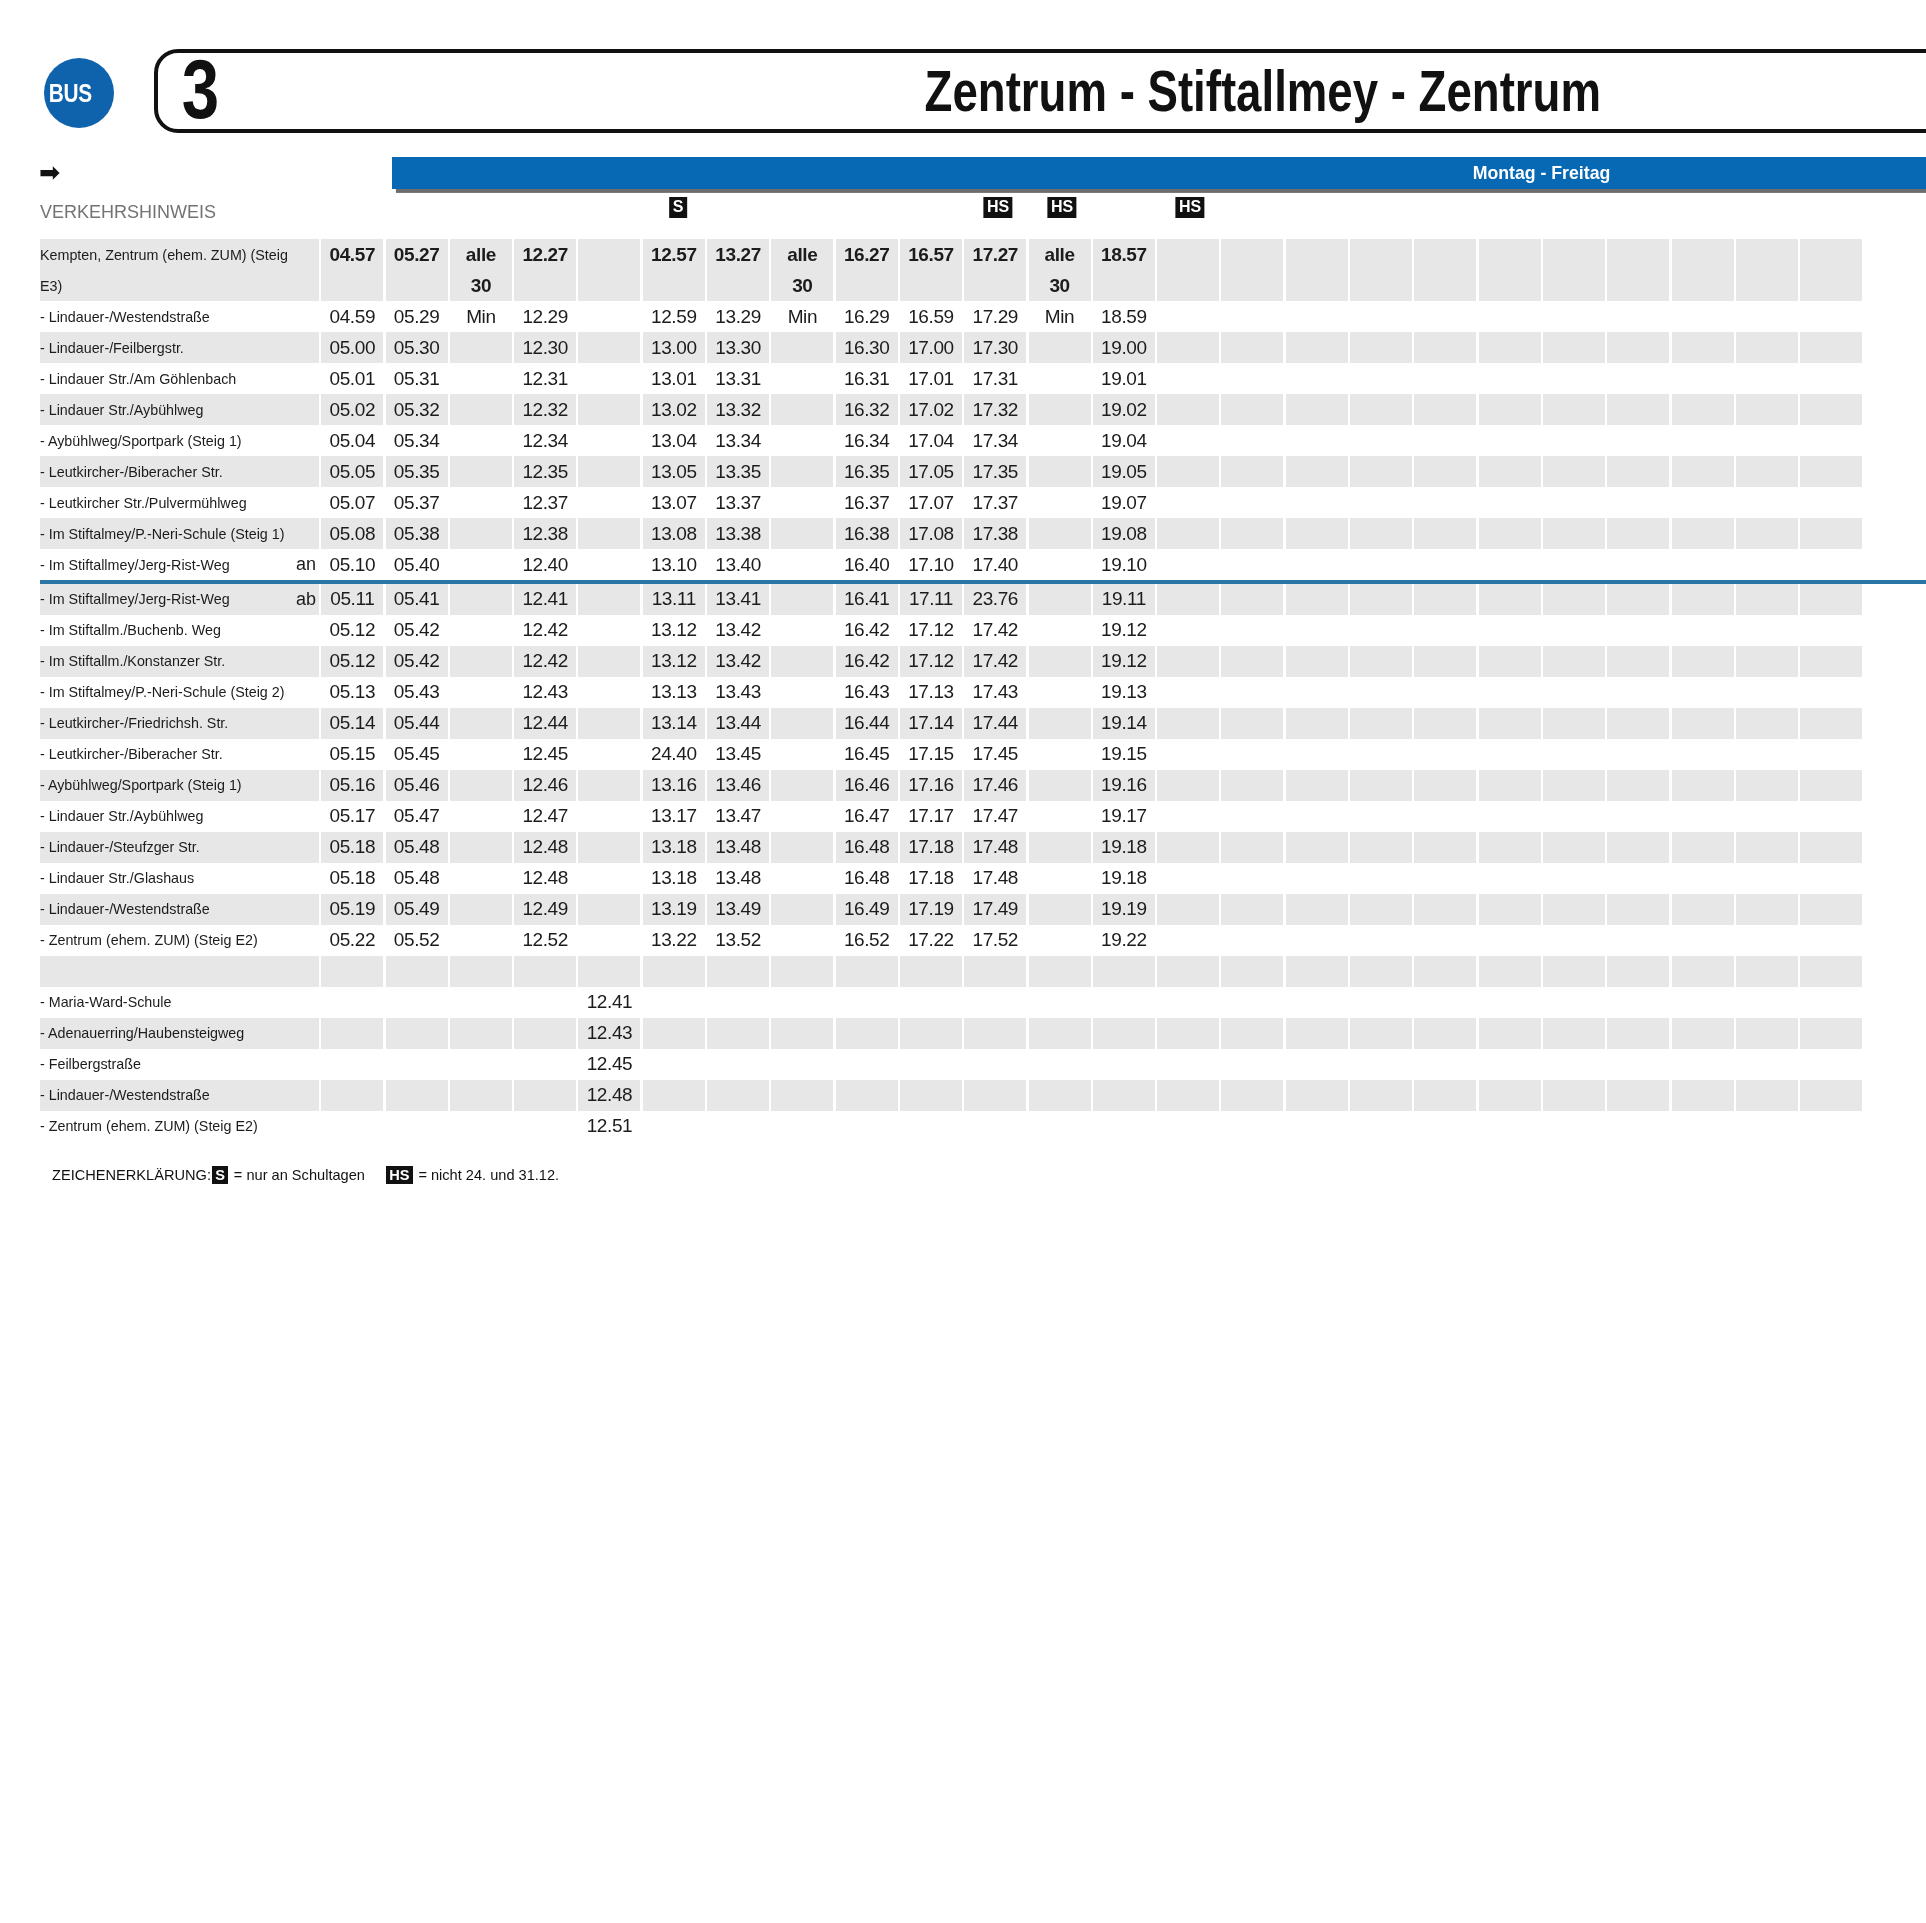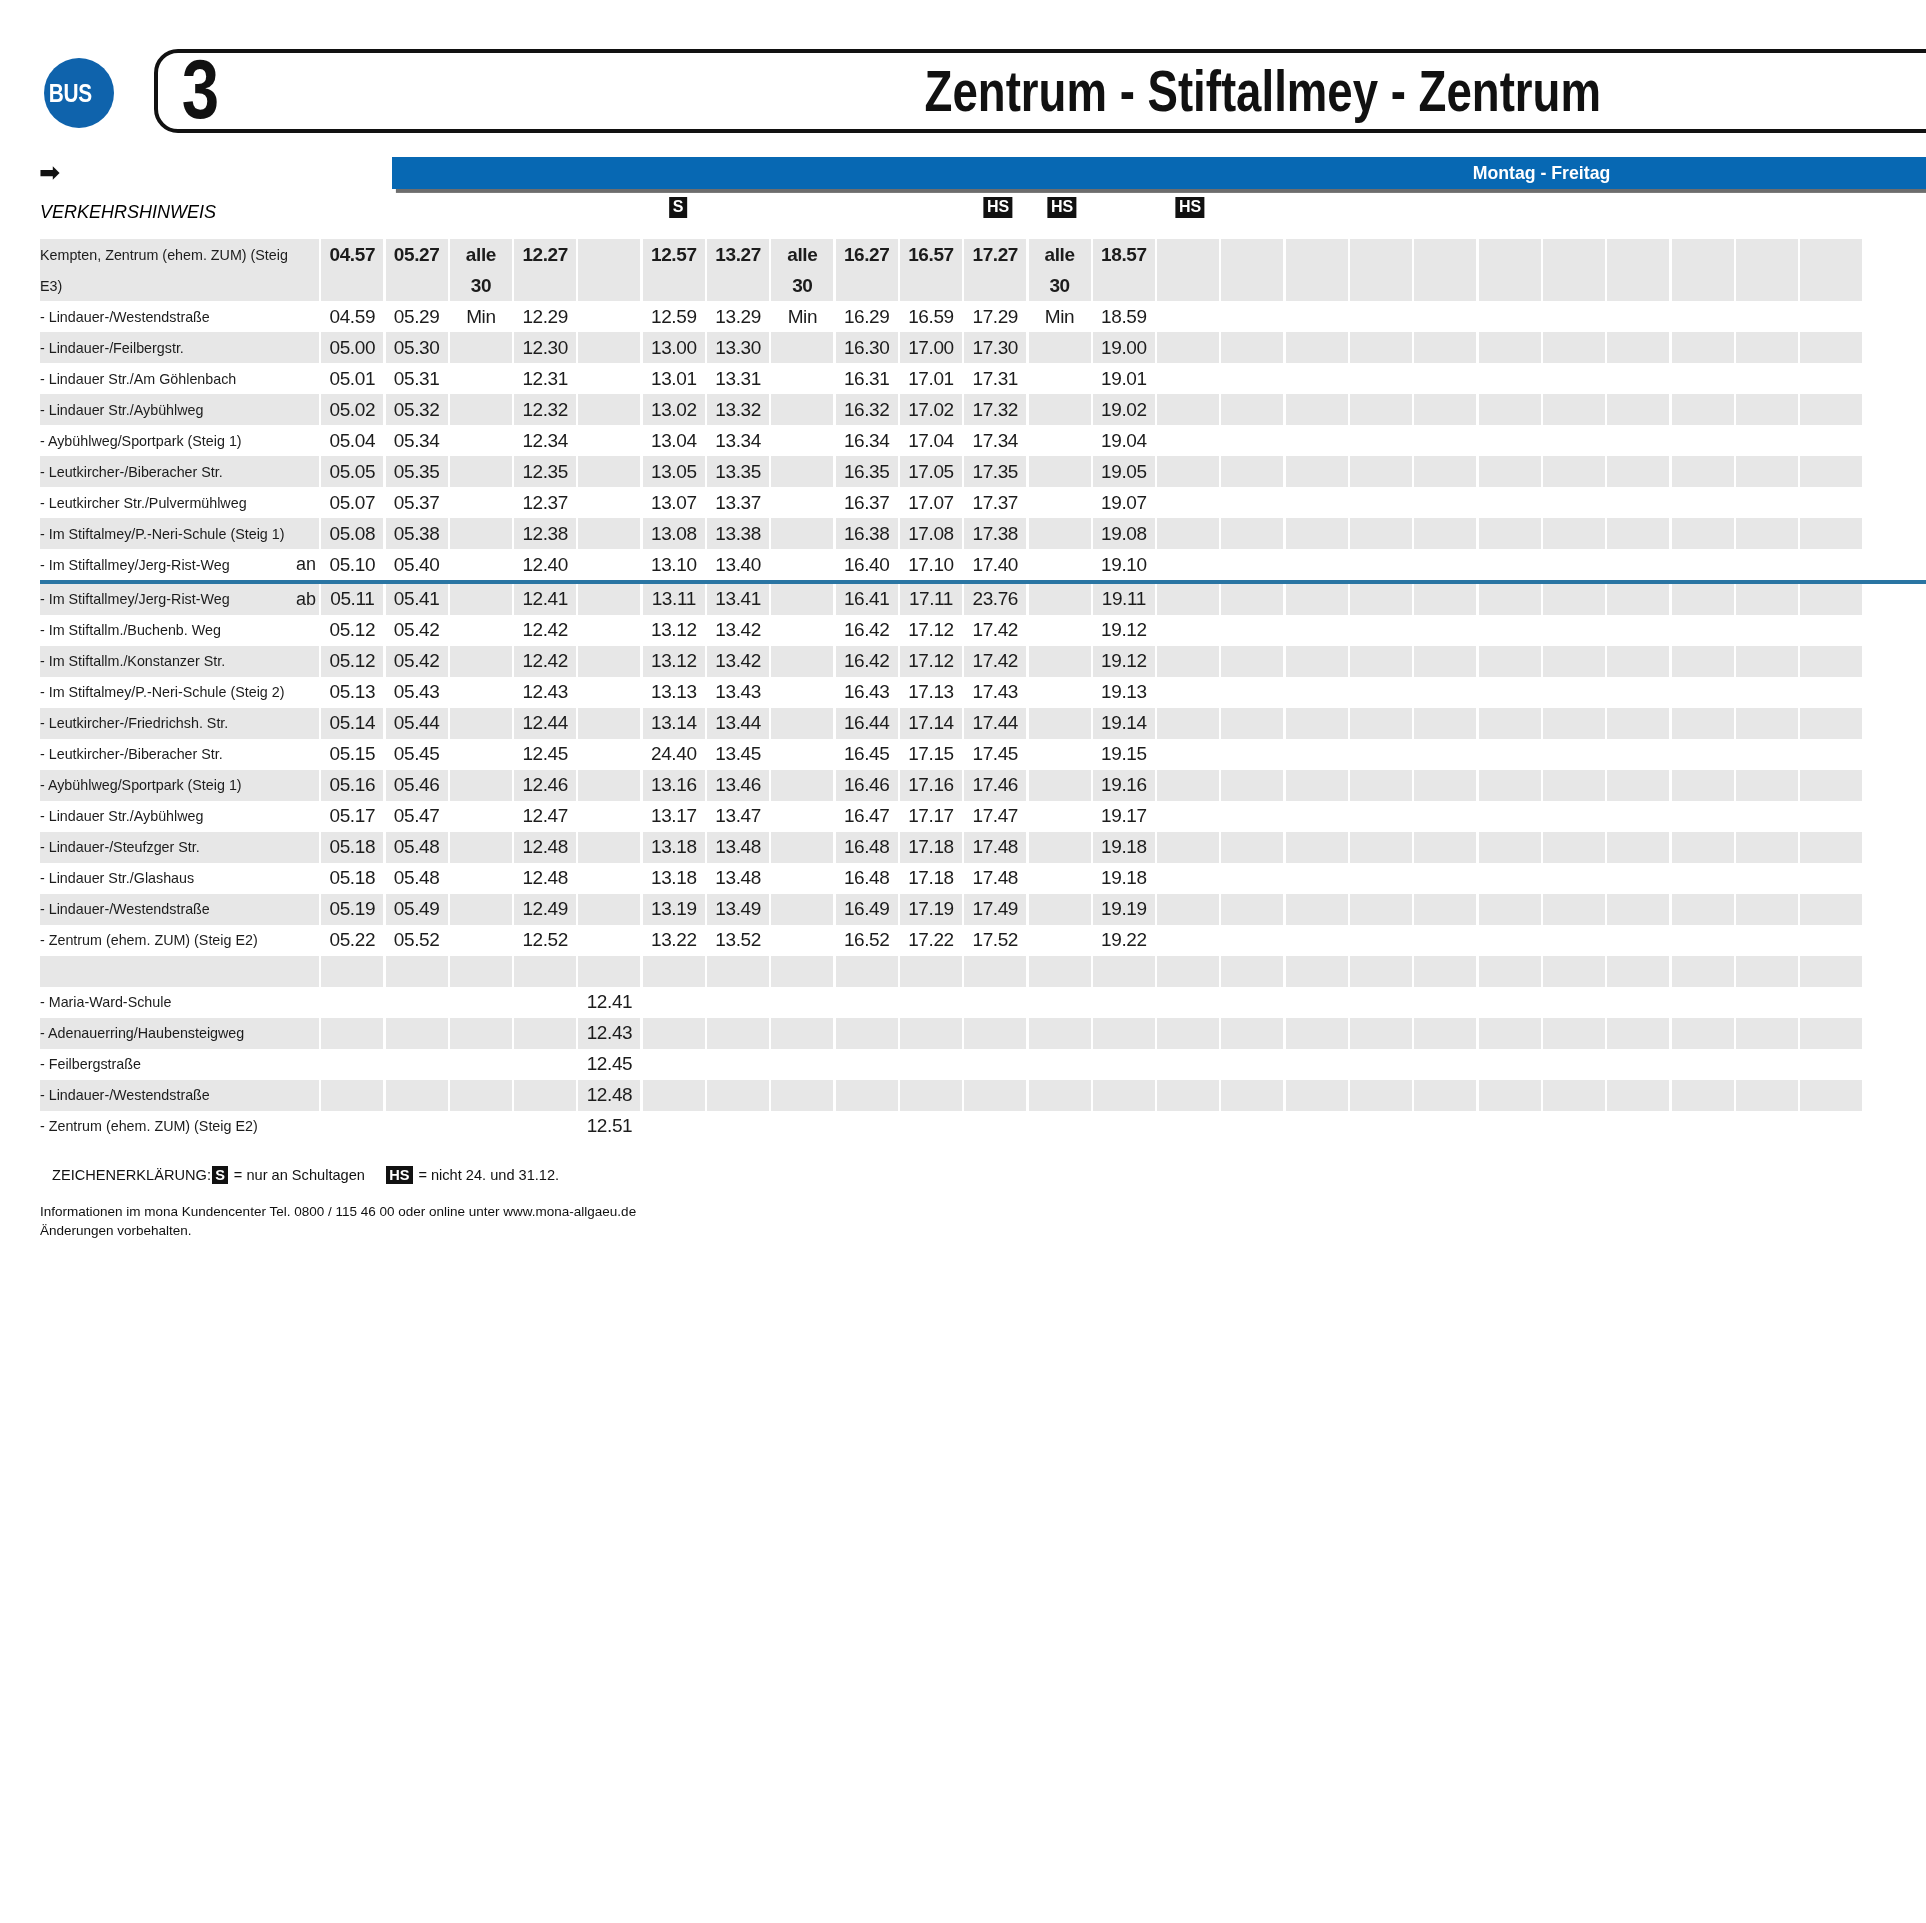--- a/index.html
+++ b/index.html
@@ -17,21 +17,21 @@
                font-size:84px;font-weight:bold;color:#111;}
   .line-title{font-size:57px;font-weight:bold;white-space:nowrap;transform:scaleX(0.8);color:#111;}
 
   
   .dir-arrow{position:absolute;left:39px;top:156px;font-size:25.4px;line-height:32px;color:#111;font-weight:bold;}
   .band{position:absolute;left:392px;top:157px;width:2299px;height:32px;background:#0768b3;
         box-shadow:3.9px 3.9px 0 #6d6d6d;display:flex;align-items:center;justify-content:center;}
   .band span{color:#fff;font-weight:bold;font-size:17.7px;}
 
   
-  .traffic-note{position:absolute;left:40px;top:202px;font-size:18px;color:#000000;font-style:italic;}
+  .traffic-note{position:absolute;left:40px;top:202px;font-size:18px;color:#737373;}
   .marker-box{position:absolute;top:197px;transform:translateX(-50%);background:#111;color:#fff;
               font-weight:bold;font-size:16px;padding:1.2px 3.5px;line-height:1.15;}
 
   
   .table{position:absolute;left:40px;top:239px;width:2653px;}
   .row{display:flex;height:31px;}
   .row.tall{height:62px;}
   .station-cell{width:279px;margin-right:2.3px;display:flex;align-items:center;
                 justify-content:space-between;font-size:14.3px;padding:0 3.1px 0 0;box-sizing:border-box;}
   .cell{width:62px;margin-right:2.3px;display:flex;align-items:center;justify-content:center;
@@ -968,19 +968,15 @@
 
   <div class="legend">
     <span>ZEICHENERKLÄRUNG:</span>
     <span class="sym">S</span>
     <span>= nur an Schultagen</span>
     <span class="sp"></span>
     <span class="sym">HS</span>
     <span>= nicht 24. und 31.12.</span>
   </div>
 
-  <div class="footer">
-    <div>Informationen im mona Kundencenter Tel. 0800 / 115 46 00 oder online unter www.mona-allgaeu.de</div>
-    <div>Änderungen vorbehalten.</div>
-  </div>
 
 </div>
 
 
 </body></html>

